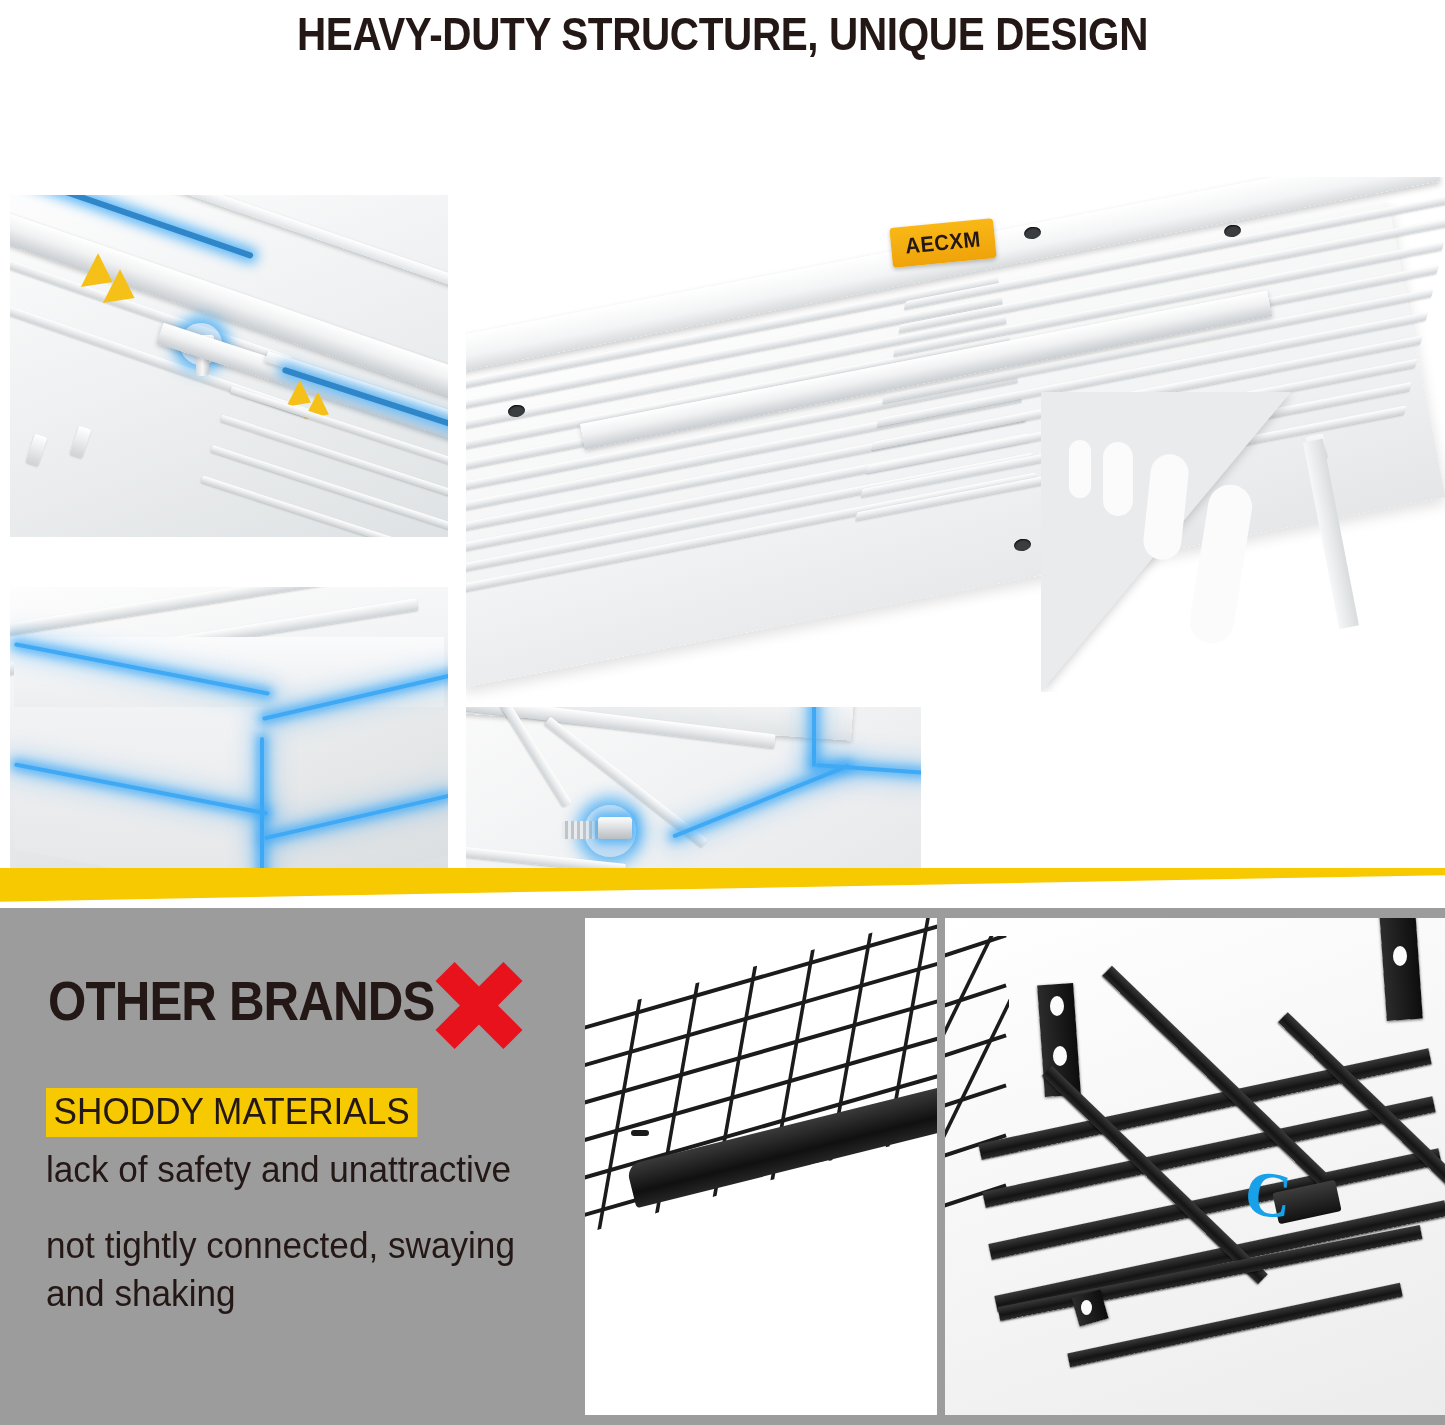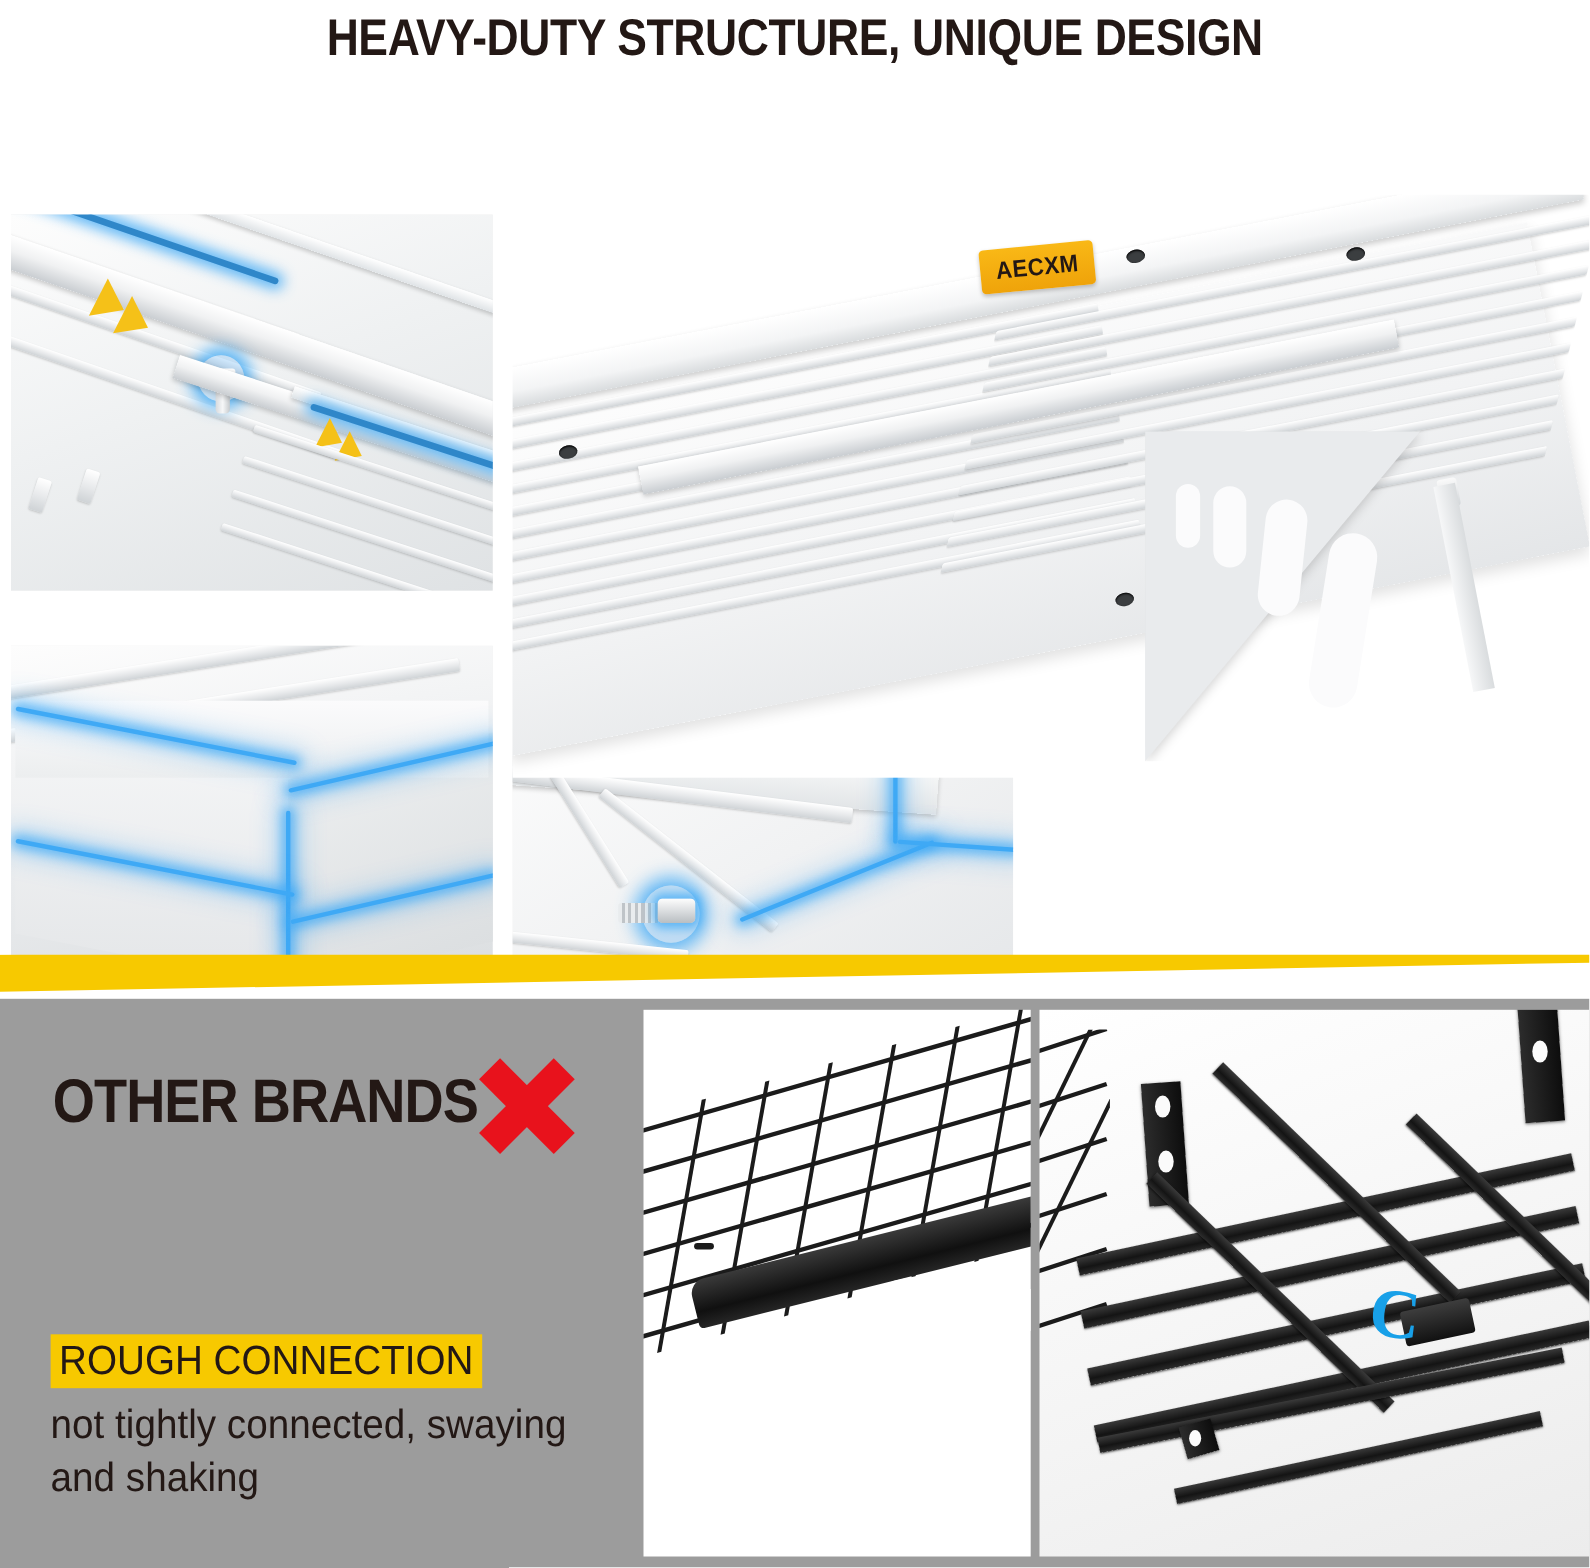--- a/index.html
+++ b/index.html
@@ -298,23 +298,26 @@
 
   <div class="bottom">
 
     <div class="ob-title">OTHER BRANDS</div>
 
     <div class="xmark">
       <i></i>
         <i></i>
     </div>
 
+    <div class="blk1">
+      <div><span class="hl">SHODDY MATERIALS</span></div>
+      <div class="sub">lack of safety and unattractive</div>
+    </div>
 
     <div class="blk2">
-      <div><span class="hl">ROUGH CONNECTION</span></div>
       <div class="sub">not tightly connected, swaying</div>
       <div class="sub sub2">and shaking</div>
     </div>
 
     <div class="photo ph1">
       <div style="position:absolute;left:-40px;top:40px;width:520px;height:300px;transform:rotate(-16deg);">
         <div class="mesh-wire" style="left:0;top:10px;width:520px;height:4px;"></div>
         <div class="mesh-wire" style="left:0;top:46px;width:520px;height:4px;"></div>
         <div class="mesh-wire" style="left:0;top:82px;width:520px;height:4px;"></div>
         <div class="mesh-wire" style="left:0;top:118px;width:520px;height:4px;"></div>

